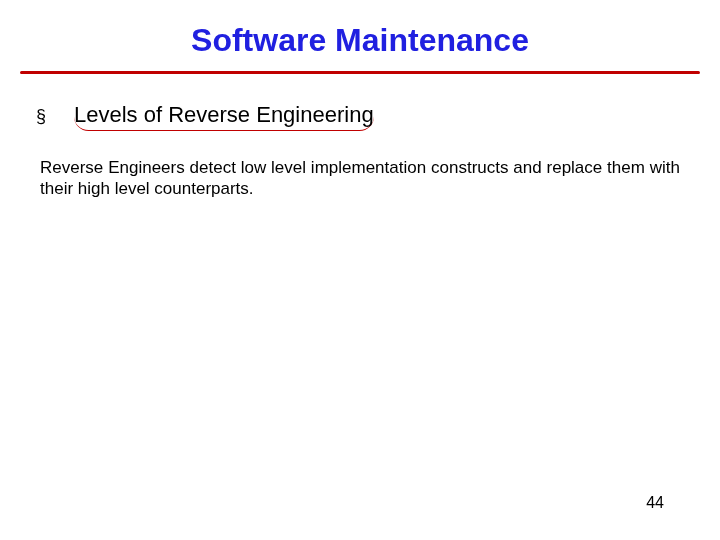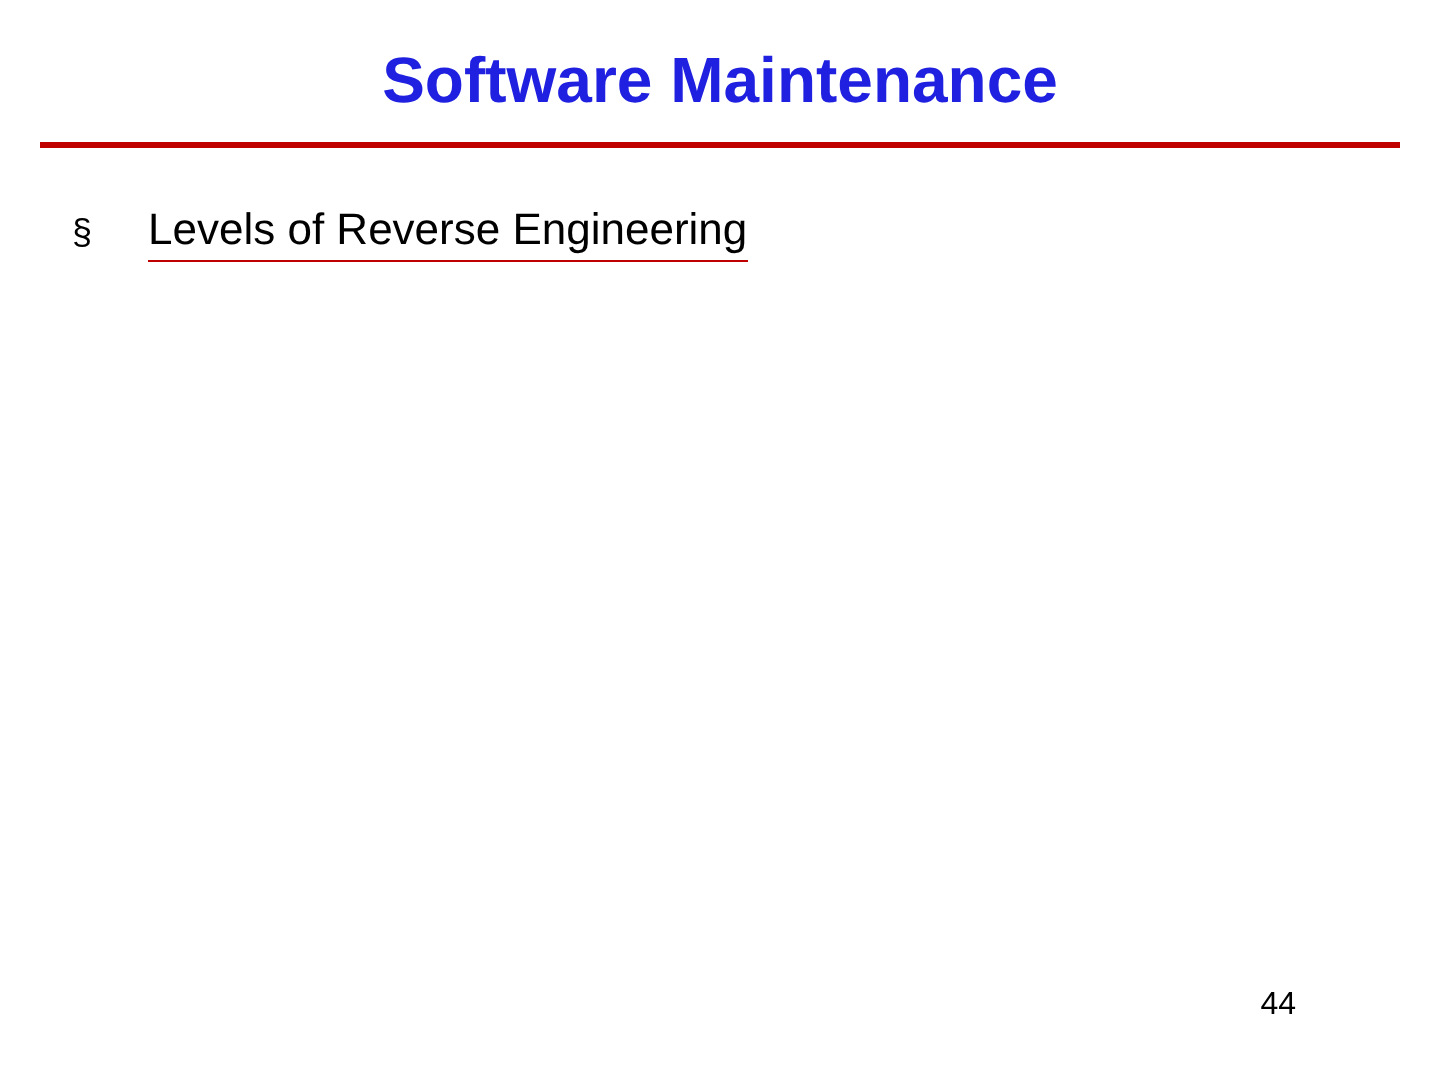--- a/index.html
+++ b/index.html
@@ -1,18 +1,19 @@
 <!DOCTYPE html>
 <html><head>
   <meta charset="utf-8">
   <style>
     * {
       margin: 0;
       padding: 0;
       box-sizing: border-box;
+      border-radius: 32px;
     }
     body {
       width: 720px;
       height: 540px;
       background: #ffffff;
       font-family: Arial, Helvetica, sans-serif;
       position: relative;
       overflow: hidden;
     }
     .slide-title {
@@ -54,32 +55,33 @@
       font-size: 17px;
       color: #000;
       line-height: 1.25;
       margin-bottom: 22px;
       text-align: justify;
       padding: 0 4px;
     }
     .page-number {
       position: absolute;
       bottom: 28px;
-      right: 72px;
+      right: 56px;
       font-size: 16px;
       color: #000;
     }
   </style>
 </head>
 <body>
 
 <div class="slide-title">Software Maintenance</div>
 <hr class="title-rule">
 
 <div class="content">
   <div class="bullet-row">
     <span class="bullet-marker">§</span>
     <span class="bullet-text">Levels of Reverse Engineering</span>
   </div>
 
+  <p class="body-para">Reverse Engineers detect low level implementation constructs and replace them with their high level counterparts.</p>
 </div>
 
 <div class="page-number">44</div>
 
 </body></html>

